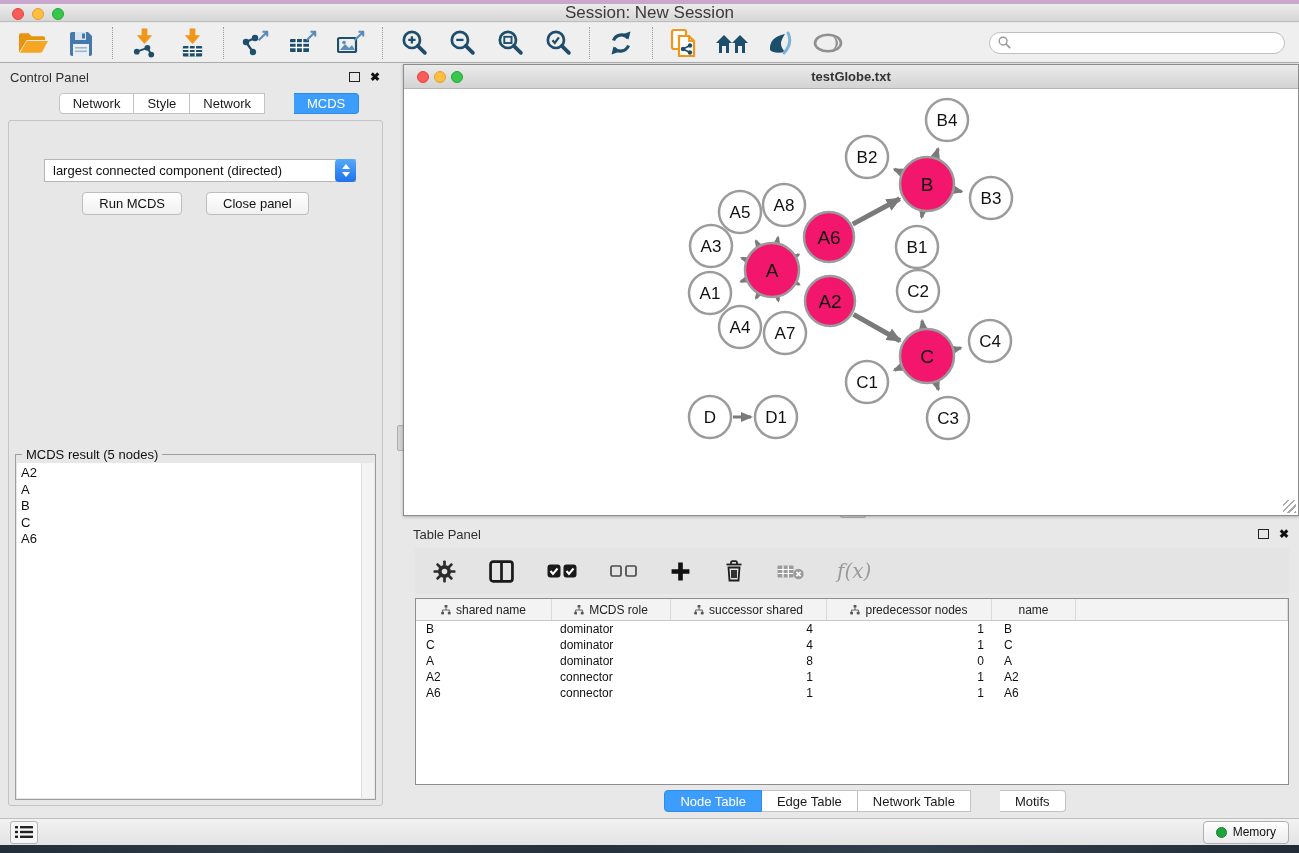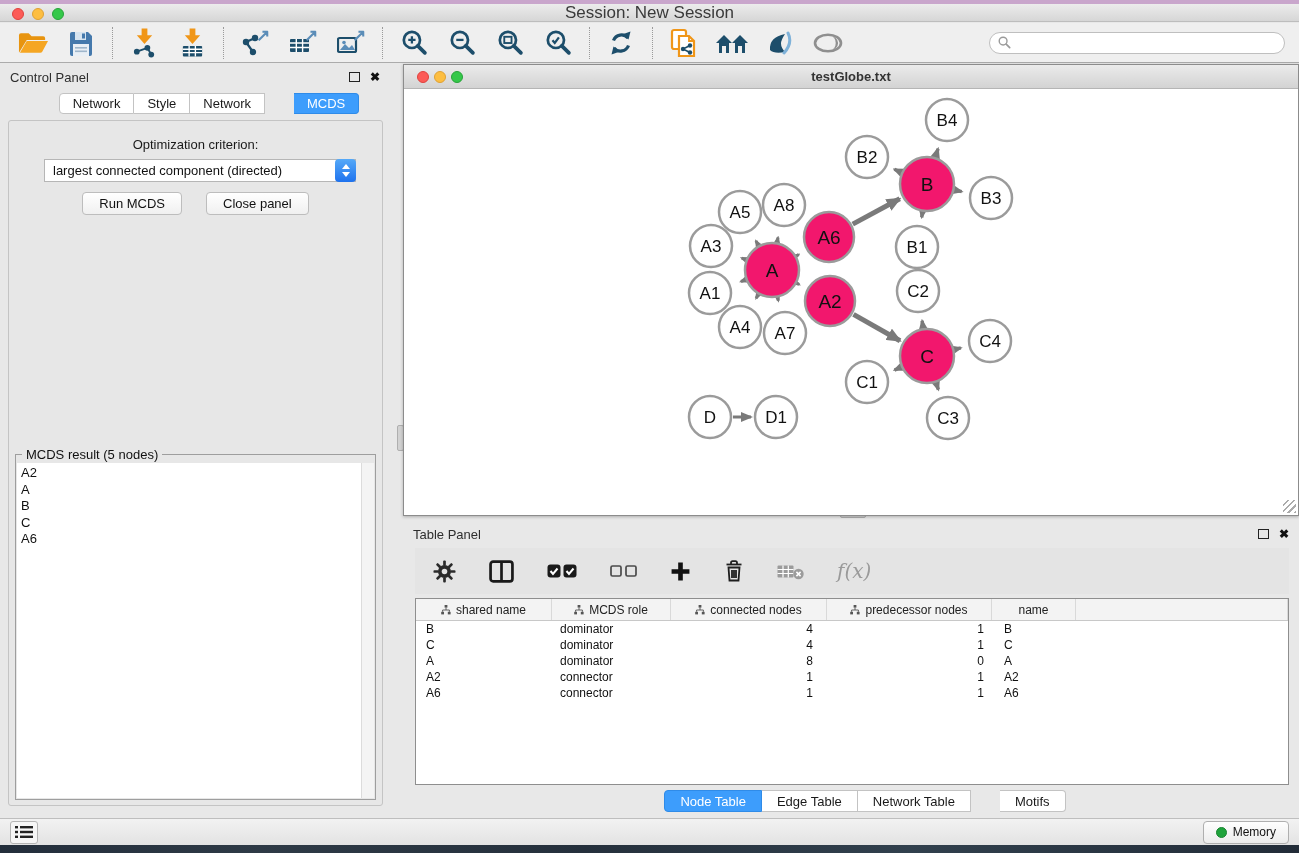--- a/index.html
+++ b/index.html
@@ -292,21 +292,20 @@
     <span class="float-ico"></span>
     <span class="close-ico">✖</span>
   </div>
   <div class="seg-tabs">
       <div class="seg-tab">Network</div>
       <div class="seg-tab">Style</div>
       <div class="seg-tab">Network</div>
       <div class="seg-tab active">MCDS</div>
     </div>
   <div class="cp-body">
-    <div class="opt-label">Optimization criterion:</div>
     <div class="select">
       <span class="val">largest connected component (directed)</span>
       <span class="stepper">
           <span class="tri-up"></span>
           <span class="tri-dn"></span>
         </span>
     </div>
     <div class="btn-row">
       <button class="mac-btn">Run MCDS</button>
       <button class="mac-btn">Close panel</button>
@@ -558,21 +557,21 @@
           <span style="display: flex;">
             <svg width="10" height="10" viewBox="0 0 10 10">
               <g fill="#555">
                 <rect x="3.6" y="0" width="2.8" height="2.6"></rect>
                 <rect x="0.2" y="6.8" width="2.8" height="2.6"></rect>
                 <rect x="6.8" y="6.8" width="2.8" height="2.6"></rect>
               </g>
               <path d="M5 2.6 V5 M1.6 6.8 V5 H8.4 V6.8" stroke="#555" stroke-width="0.9" fill="none"></path>
             </svg>
           </span>
-          <span>connected nodes</span>
+          <span>successor shared</span>
         </div>
         <div class="th" style="width: 165px;">
           <span style="display: flex;">
             <svg width="10" height="10" viewBox="0 0 10 10">
               <g fill="#555">
                 <rect x="3.6" y="0" width="2.8" height="2.6"></rect>
                 <rect x="0.2" y="6.8" width="2.8" height="2.6"></rect>
                 <rect x="6.8" y="6.8" width="2.8" height="2.6"></rect>
               </g>
               <path d="M5 2.6 V5 M1.6 6.8 V5 H8.4 V6.8" stroke="#555" stroke-width="0.9" fill="none"></path>

